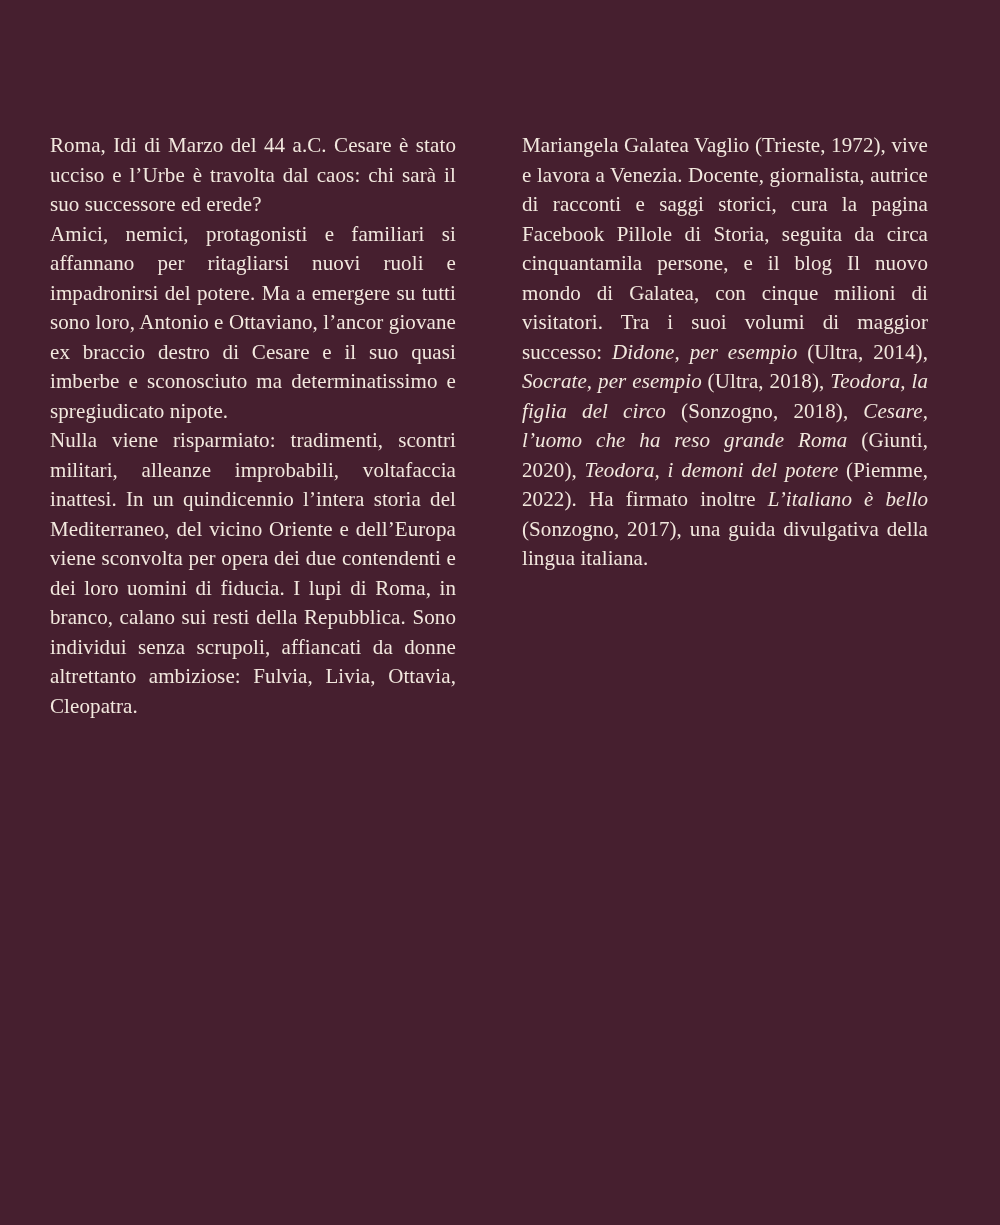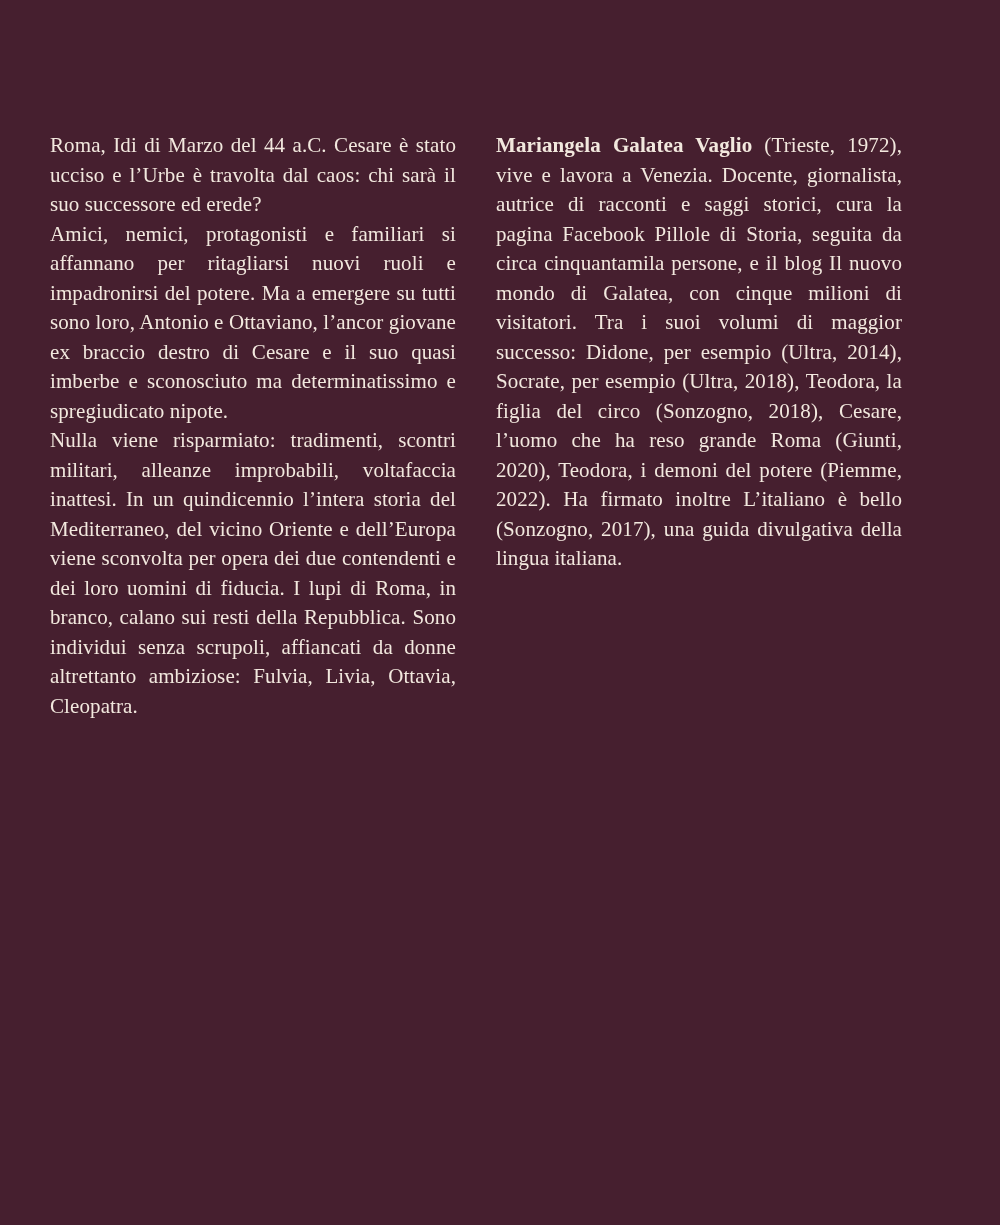--- a/index.html
+++ b/index.html
@@ -15,39 +15,39 @@
   .flap {
     position: relative;
     width: 1000px;
     height: 1225px;
     background: #461f2f;
     box-sizing: border-box;
     padding: 131px 52px 0 50px;
   }
   .columns {
     display: flex;
-    gap: 40px;
+    gap: 66px;
     align-items: flex-start;
   }
   .col {
     width: 406px;
     color: #f2e8de;
     font-family: "Liberation Serif", "DejaVu Serif", serif;
     font-size: 21px;
     line-height: 29.5px;
     text-align: justify;
     letter-spacing: 0.1px;
     hyphens: auto;
     -webkit-hyphens: auto;
   }
   .col p {
     margin: 0;
   }
-  .bold { font-weight: bold; }
-  .italic { }
+  .bold { font-weight: normal; }
+  .italic { font-style: italic; }
 </style>
 </head>
 <body>
 
 <div class="flap">
   <div class="columns">
 
     <div class="col">
       <p lang="it">Roma, Idi di Marzo del 44 a.C. Cesare è stato ucciso e l’Urbe è travolta dal caos: chi sarà il suo successore ed erede?</p>
       <p lang="it">Amici, nemici, protagonisti e familiari si affannano per ritagliarsi nuovi ruoli e impadronirsi del potere. Ma a emergere su tutti sono loro, Antonio e Ottaviano, l’ancor giovane ex braccio destro di Cesare e il suo quasi imberbe e sconosciuto ma determinatissimo e spregiudicato nipote.</p>

